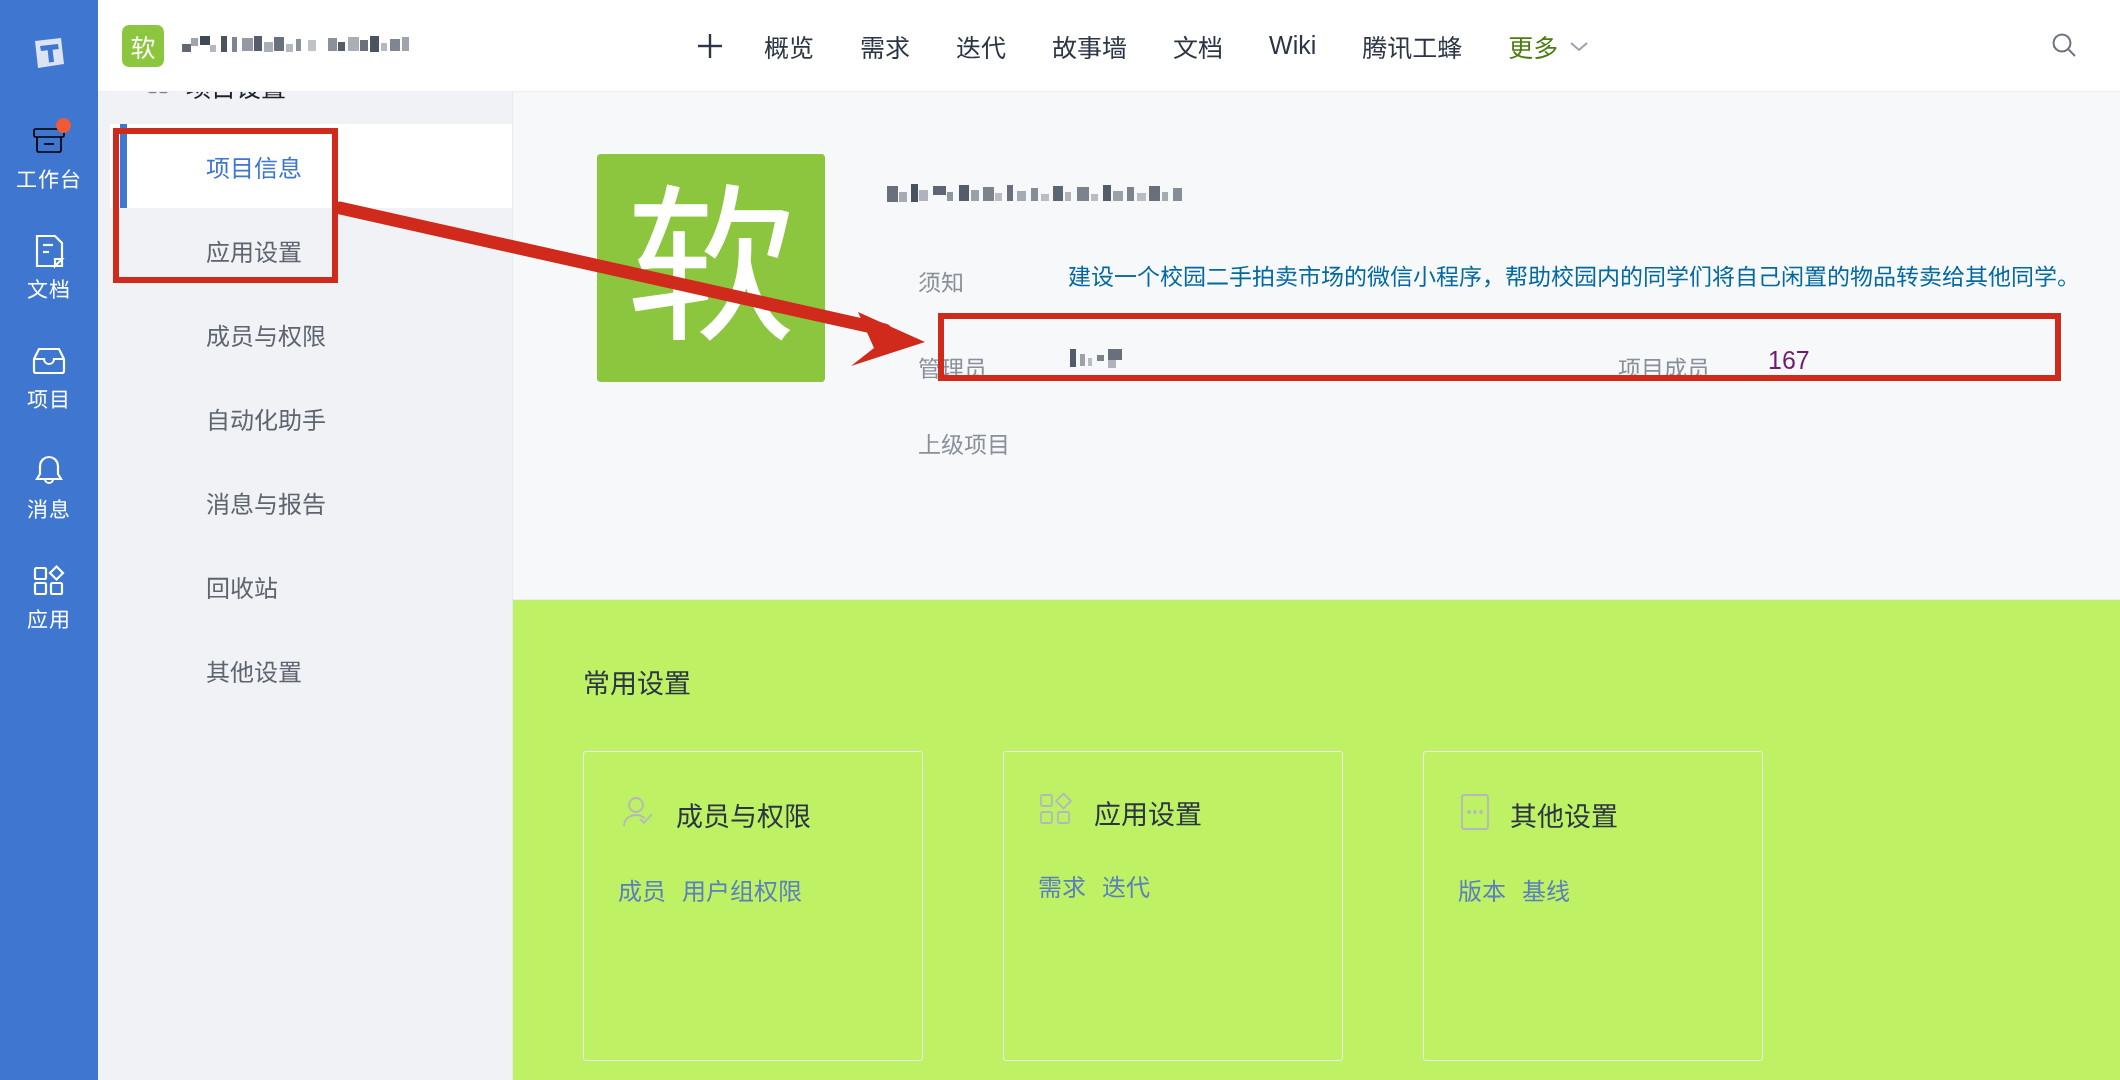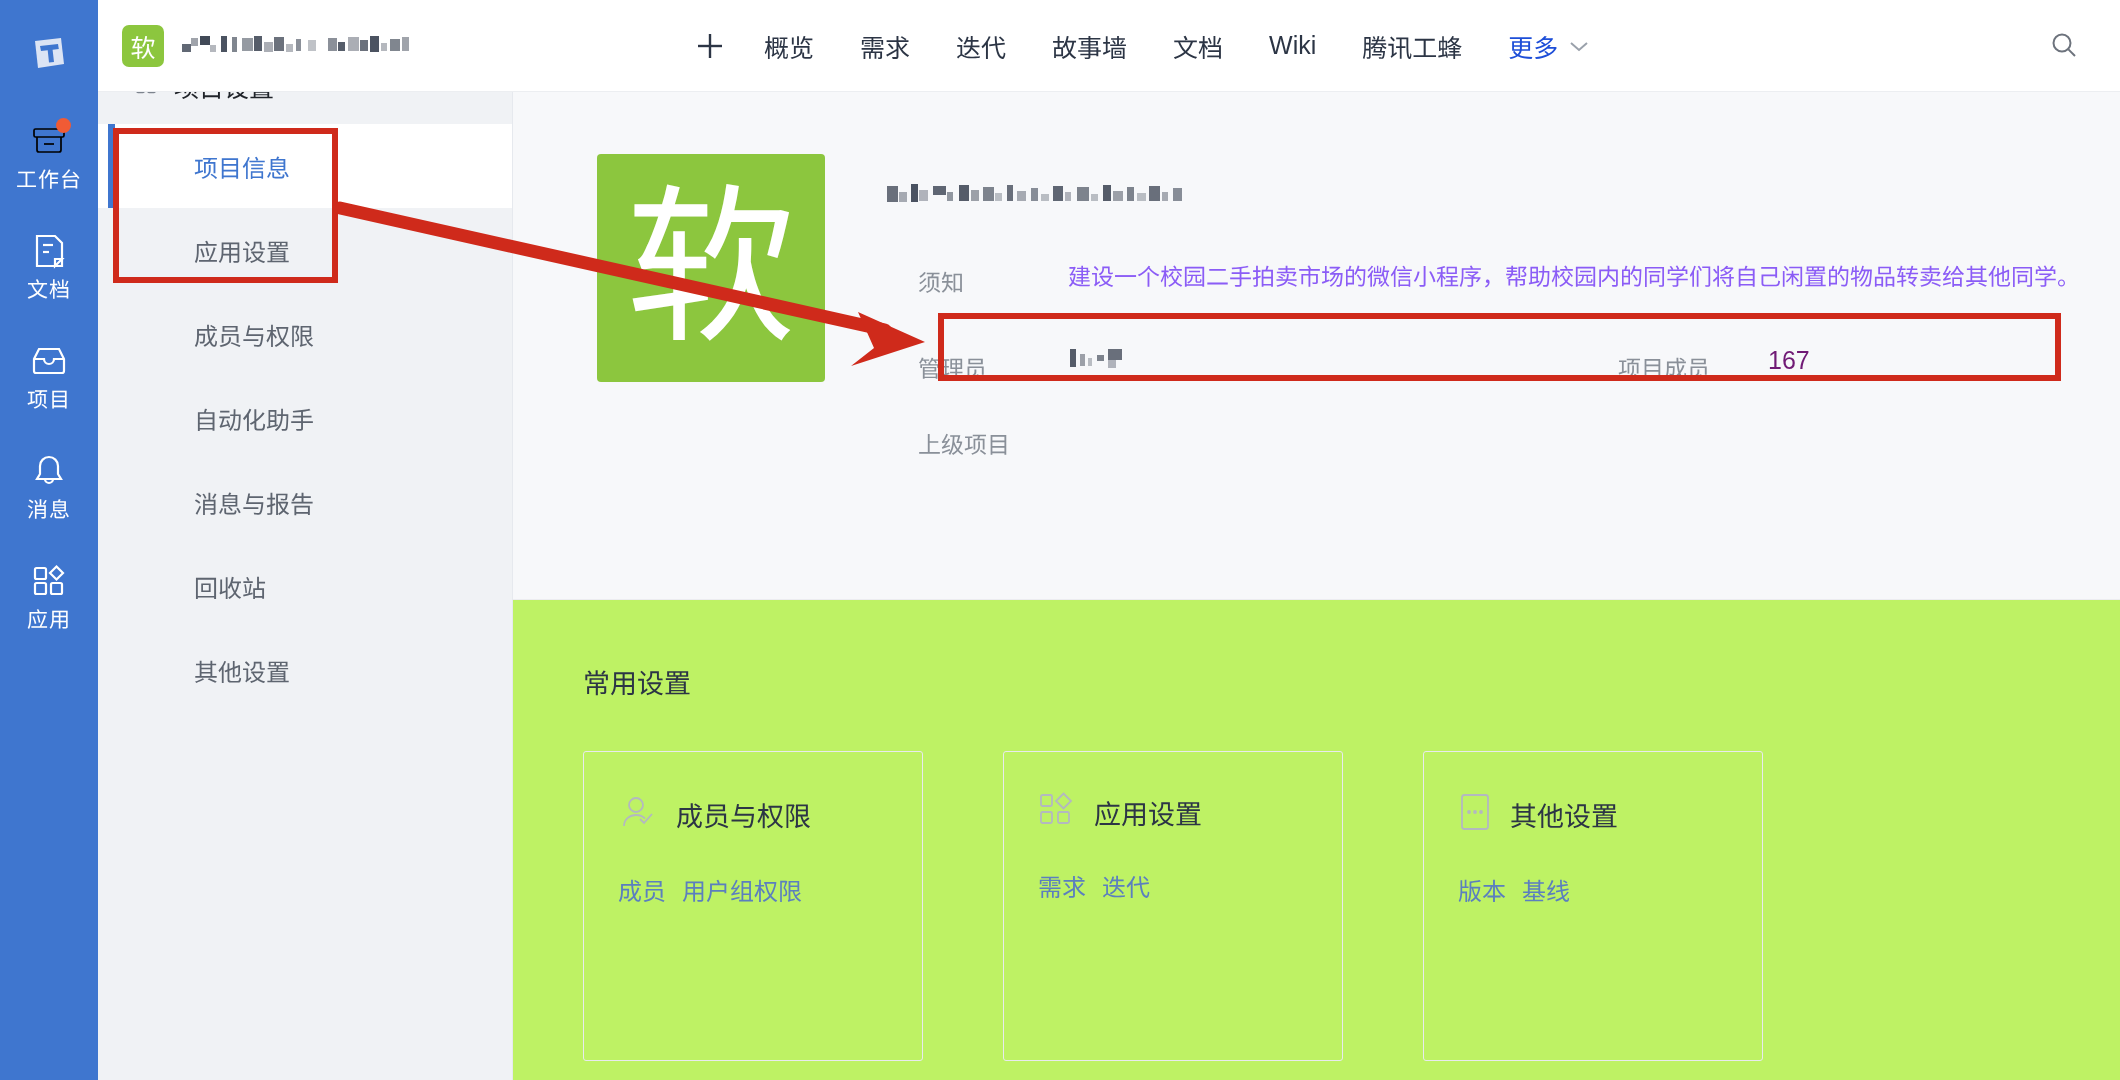--- a/index.html
+++ b/index.html
@@ -28,21 +28,21 @@
   .rail-ico { position: relative; width: 42px; height: 40px; display:flex; align-items:center; justify-content:center; }
   .rail-label { color: #ffffff; font-size: 21px; letter-spacing: 1px; line-height: 1; }
   .rail-dot {
     position: absolute; width: 15px; height: 15px; border-radius: 50%;
     background: #f05b35; top: -3px; right: -1px;
   }
 
   
   .settings-panel {
     width: 415px; flex: 0 0 415px; background: #f0f2f5; height: 1080px;
-    position: relative; border-right: 1px solid #e6e9ee;
+    position: relative; border-right: 1px solid #e6e9ee; padding-left: 12px;
   }
   .sp-header {
     display: flex; align-items: center; gap: 14px;
     height: 72px; padding: 0 0 0 38px; margin-top: 50px;
   }
   .sp-header-title { font-size: 25px; color: #1f2329; }
   .sp-list { margin-top: 2px; }
   .sp-item {
     height: 84px; display: flex; align-items: center; padding-left: 96px;
     font-size: 24px; color: #5e6570; cursor: pointer; position: relative;
@@ -69,21 +69,21 @@
   .redacted { display: inline-block; vertical-align: middle; }
   .tb-nav { display: flex; align-items: center; gap: 2px; margin-left: 22px; }
   .tb-plus {
     width: 60px; height: 60px; display: flex; align-items: center; justify-content: center;
     color: #2c3545; font-size: 38px; font-weight: 300; cursor: pointer;
   }
   .tb-link {
     font-size: 25px; color: #2c3545; padding: 0 22px; cursor: pointer; white-space: nowrap;
   }
   .tb-more { display: flex; align-items: center; gap: 10px; padding: 0 22px; cursor: pointer; }
-  .tb-more span { font-size: 25px; color: #1d4ed8; }
+  .tb-more span { font-size: 25px; color: #4d7c0f; }
   .tb-search {
     position: absolute; right: 34px; top: 50%; transform: translateY(-50%);
     width: 44px; height: 44px; display: flex; align-items: center; justify-content: center; cursor: pointer;
   }
 
   
   .info-panel {
     position: absolute; left: 0; top: 92px; right: 0; height: 508px;
     background: #f7f8fa; border-bottom: 1px solid #ececf0;
     padding: 62px 0 0 84px; display: flex; gap: 60px;
@@ -94,21 +94,21 @@
     flex: 0 0 228px; font-weight: 400;
   }
   .proj-fields { flex: 1 1 auto; padding-top: 14px; position: relative; }
   .proj-title { height: 54px; display: flex; align-items: center; }
   .field-row { display: flex; align-items: flex-start; margin-top: 38px; }
   .field-label {
     width: 150px; flex: 0 0 150px; font-size: 23px; color: #8a9099; padding-top: 4px; margin-left: 33px;
   }
   .field-value { font-size: 25px; color: #701a75; }
   .field-desc {
-    font-size: 23px; color: #8b5cf6; line-height: 1.5; max-width: 1120px;
+    font-size: 23px; color: #0369a1; line-height: 1.5; max-width: 1120px;
   }
   .row-2col { display: flex; margin-top: 48px; }
   .col-left { display: flex; width: 700px; }
   .col-right { display: flex; }
 
   
   .common {
     position: absolute; left: 0; top: 600px; right: 0; bottom: 0;
     background: #bef264; padding: 62px 0 0 70px;
   }

